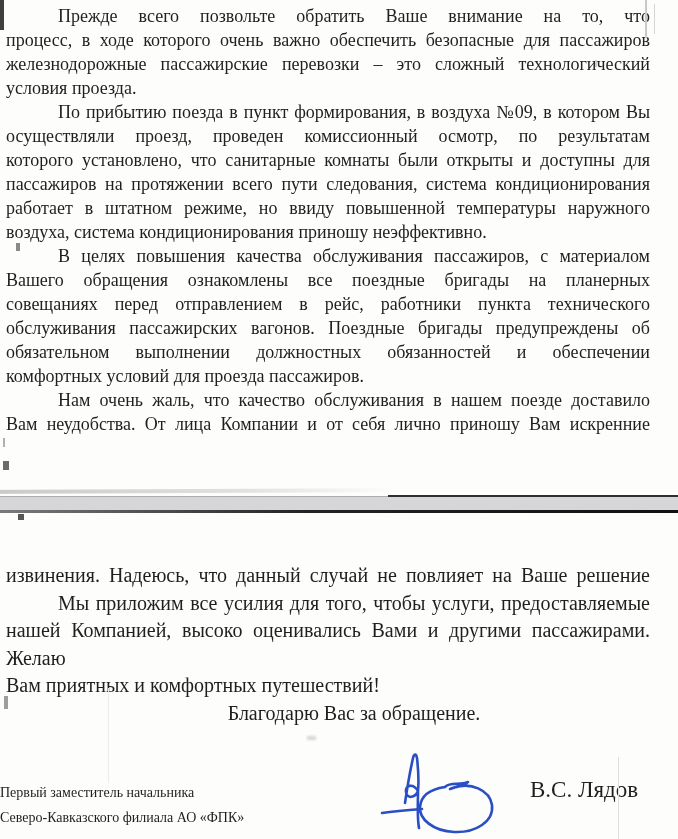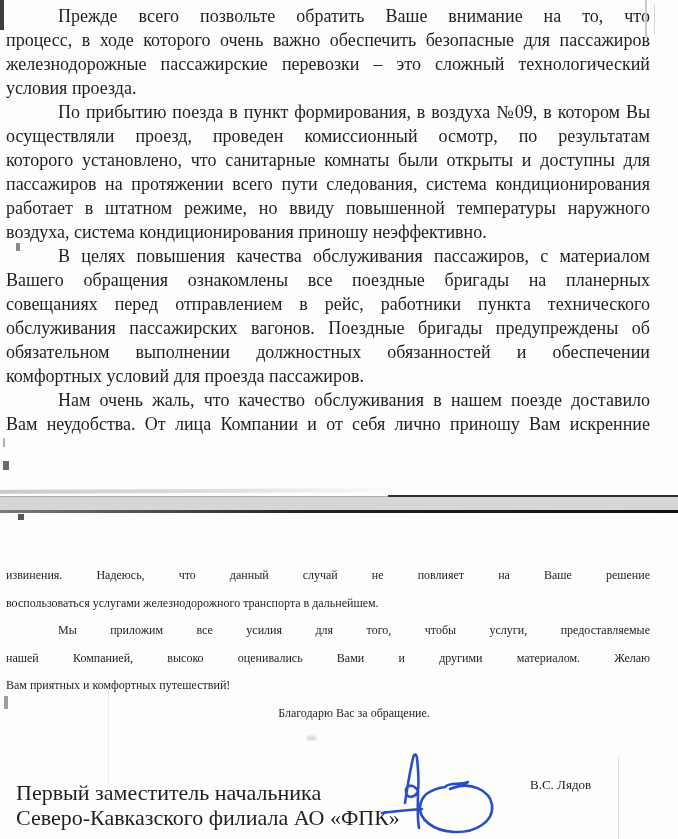--- a/index.html
+++ b/index.html
@@ -7,36 +7,36 @@
     position:relative;
     width:678px;height:839px;
     background:#fdfdfc;
     overflow:hidden;
     font-family:"Liberation Serif","DejaVu Serif",serif;
     color:#1f1f1f;
   }
   
   .textblock{position:absolute;left:6px;width:644px;}
   .page1-text{top:4px;font-size:18px;line-height:24px;}
-  .page2-text{top:562px;font-size:12px;line-height:27.5px;}
+  .page2-text{top:562px;font-size:20px;line-height:27.5px;}
   .line{white-space:nowrap;}
   .line.j{text-align:justify;text-align-last:justify;white-space:normal;}
   .line.in{text-indent:52px;text-align:center;}
   
   .seam-lead{position:absolute;left:0;top:489px;width:395px;height:4px;
     background:linear-gradient(to right,rgba(140,140,140,.45),rgba(170,170,170,.35) 60%,rgba(200,200,200,0));
     filter:blur(.6px);transform:rotate(-.25deg);}
   .seam-band{position:absolute;left:0;top:497px;width:678px;height:13px;background:#d6d6d9;}
   .seam-top-dark{position:absolute;left:388px;top:495px;width:290px;height:2px;background:#2e2e2e;}
   .seam-top-light{position:absolute;left:0;top:496px;width:388px;height:1px;background:#ababab;}
   .seam-bottom{position:absolute;left:0;top:510px;width:678px;height:3px;
     background:linear-gradient(to right,#7a7a7a,#232323 45%,#101010);}
   
-  .sig-caption{position:absolute;left:16px;top:780px;font-size:22px;line-height:25px;}
-  .signer-name{position:absolute;left:530px;top:777px;font-size:13px;}
+  .sig-caption{position:absolute;left:0;top:780px;font-size:14px;line-height:25px;}
+  .signer-name{position:absolute;left:530px;top:777px;font-size:23px;}
   .signature-svg{position:absolute;left:375px;top:745px;}
   
   .art{position:absolute;}
   .a-edge-top-left{left:0;top:0;width:4px;height:30px;background:#3f3f3f;filter:blur(.4px);}
   .a-vline-tr1{left:645px;top:0;width:2px;height:38px;background:#c9c9c9;}
   .a-vline-tr2{left:654px;top:4px;width:1px;height:30px;background:#d6d6d6;}
   .a-vline-br{left:618px;top:757px;width:1px;height:82px;background:#dedede;}
   .a-vline-bl{left:108px;top:688px;width:1px;height:95px;background:#ececec;}
   .a-speck1{left:16px;top:243px;width:4px;height:8px;background:#8a8a8a;filter:blur(.5px);}
   .a-speck2{left:3px;top:438px;width:2px;height:9px;background:#b0b0b0;}
@@ -73,23 +73,22 @@
     </div>
 
   <div class="seam-lead"></div>
   <div class="seam-band"></div>
   <div class="seam-top-dark"></div>
   <div class="seam-top-light"></div>
   <div class="seam-bottom"></div>
 
   <div class="textblock page2-text">
       <div class="line j">извинения. Надеюсь, что данный случай не повлияет на Ваше решение</div>
-      <div class="line">воспользоваться услугами железнодорожного транспорта в дальнейшем.</div>
       <div class="line j in">Мы приложим все усилия для того, чтобы услуги, предоставляемые</div>
-      <div class="line j">нашей Компанией, высоко оценивались Вами и другими материалом. Желаю</div>
+      <div class="line j">нашей Компанией, высоко оценивались Вами и другими пассажирами. Желаю</div>
       <div class="line">Вам приятных и комфортных путешествий!</div>
       <div class="line in">Благодарю Вас за обращение.</div>
     </div>
 
   <div class="sig-caption">
     <div class="line">Первый заместитель начальника</div>
     <div class="line">Северо-Кавказского филиала АО «ФПК»</div>
   </div>
 
   <svg class="signature-svg" width="135" height="94" viewBox="0 0 135 94">

